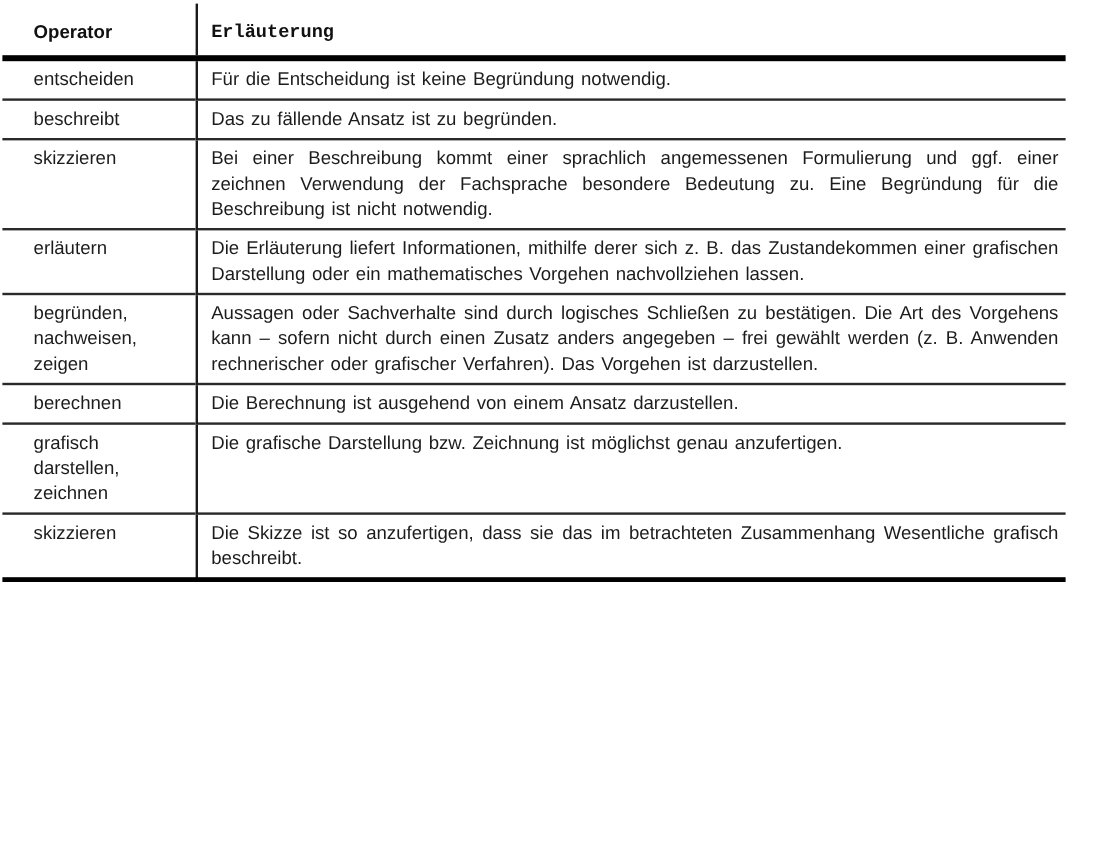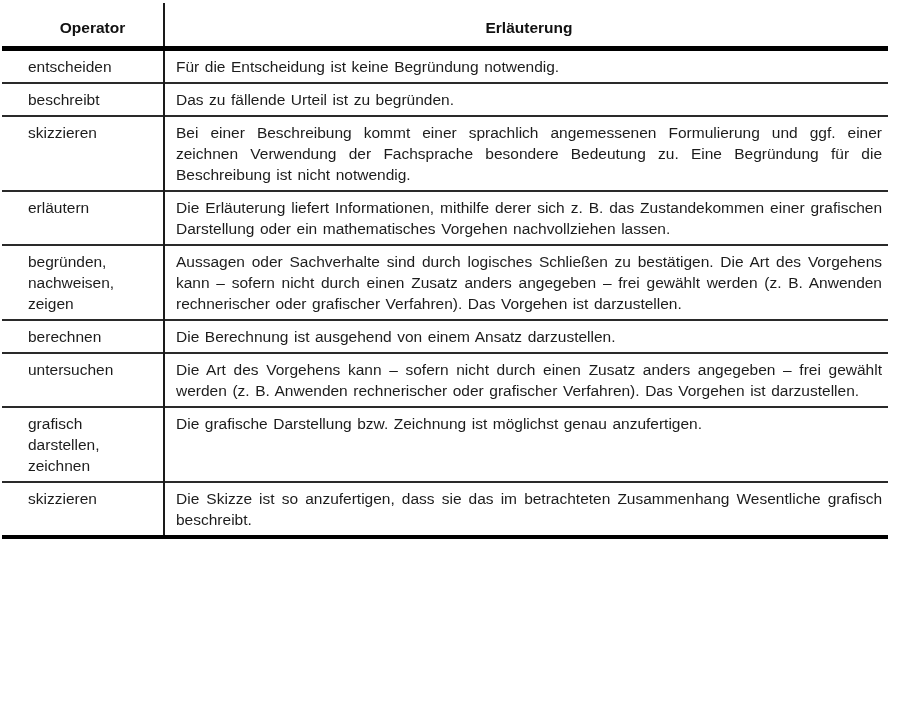--- a/index.html
+++ b/index.html
@@ -26,30 +26,31 @@
     margin: 3px 0 0 2px;
     font-size: 15.5px;
     line-height: 21px;
     border-bottom: 4px solid #000000;
   }
   col.col-op { width: 162px; }
   col.col-ex { width: 724px; }
 
   th {
     font-weight: bold;
-    text-align: center;
+    text-align: left;
     vertical-align: bottom;
     border-bottom: 5px solid #000000;
     padding: 14px 6px 8px 26px;
     font-size: 15.5px;
     color: #111111;
   }
   th.ex-head {
     padding-left: 11px;
     border-left: 2px solid #1a1a1a;
+    font-family: Liberation Mono, monospace;
   }
 
   td {
     vertical-align: top;
     padding: 5px 6px 5px 26px;
   }
   td.op {
     white-space: pre-line;
     color: #1c1c1c;
   }
@@ -79,45 +80,41 @@
         <th class="ex-head">Erläuterung</th>
       </tr>
     </thead>
     <tbody>
       <tr>
         <td class="op">entscheiden</td>
         <td class="ex">Für die Entscheidung ist keine Begründung notwendig.</td>
       </tr>
       <tr>
         <td class="op">beschreibt</td>
-        <td class="ex">Das zu fällende Urteil ist zu begründen.</td>
+        <td class="ex">Das zu fällende Ansatz ist zu begründen.</td>
       </tr>
       <tr>
         <td class="op">skizzieren</td>
         <td class="ex">Bei einer Beschreibung kommt einer sprachlich angemessenen Formulierung und ggf. einer zeichnen Verwendung der Fachsprache besondere Bedeutung zu. Eine Begründung für die Beschreibung ist nicht notwendig.</td>
       </tr>
       <tr>
         <td class="op">erläutern</td>
         <td class="ex">Die Erläuterung liefert Informationen, mithilfe derer sich z. B. das Zustandekommen einer grafischen Darstellung oder ein mathematisches Vorgehen nachvollziehen lassen.</td>
       </tr>
       <tr>
         <td class="op">begründen,
 nachweisen,
 zeigen</td>
         <td class="ex">Aussagen oder Sachverhalte sind durch logisches Schließen zu bestätigen. Die Art des Vorgehens kann – sofern nicht durch einen Zusatz anders angegeben – frei gewählt werden (z. B. Anwenden rechnerischer oder grafischer Verfahren). Das Vorgehen ist darzustellen.</td>
       </tr>
       <tr>
         <td class="op">berechnen</td>
         <td class="ex">Die Berechnung ist ausgehend von einem Ansatz darzustellen.</td>
       </tr>
       <tr>
-        <td class="op">untersuchen</td>
-        <td class="ex">Die Art des Vorgehens kann – sofern nicht durch einen Zusatz anders angegeben – frei gewählt werden (z. B. Anwenden rechnerischer oder grafischer Verfahren). Das Vorgehen ist darzustellen.</td>
-      </tr>
-      <tr>
         <td class="op">grafisch darstellen,
 zeichnen</td>
         <td class="ex">Die grafische Darstellung bzw. Zeichnung ist möglichst genau anzufertigen.</td>
       </tr>
       <tr>
         <td class="op">skizzieren</td>
         <td class="ex">Die Skizze ist so anzufertigen, dass sie das im betrachteten Zusammenhang Wesentliche grafisch beschreibt.</td>
       </tr>
     </tbody>
   </table>

